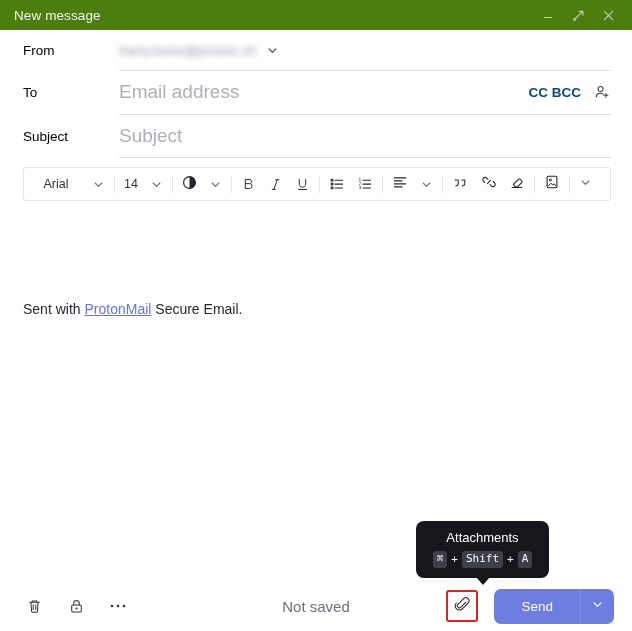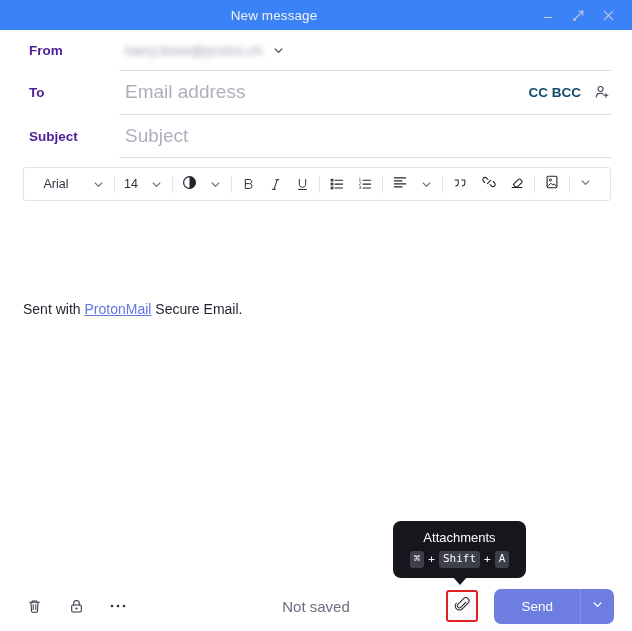--- a/index.html
+++ b/index.html
@@ -20,27 +20,26 @@
     width: 632px;
     height: 631px;
     background: #ffffff;
     display: flex;
     flex-direction: column;
   }
 
   
   .titlebar {
     height: 30px;
-    background: #3b82f6;
+    background: #4d7c0f;
     display: flex;
     align-items: center;
     padding: 0 10px 0 14px;
     flex: 0 0 30px;
     box-sizing: border-box;
-    text-align: center;
   }
   .titlebar .title {
     color: #f2f3f5;
     font-size: 13.5px;
     letter-spacing: .1px;
     flex: 1 1 auto;
   }
   .win-btns { display: flex; align-items: center; gap: 2px; }
   .win-btn {
     width: 28px; height: 26px;
@@ -61,23 +60,22 @@
     min-height: 33px;
     position: relative;
   }
   .field-row.from { height: 40px; }
   .field-row.to { height: 44px; }
   .field-row.subject { height: 44px; }
   .field-label {
     width: 96px;
     flex: 0 0 96px;
     font-size: 13.5px;
-    font-weight: bold;
-    color: #4c1d95;
-    margin-left: 6px;
+    font-weight: normal;
+    color: #000000;
   }
   .field-value {
     flex: 1 1 auto;
     display: flex;
     align-items: center;
     font-size: 13.5px;
     min-width: 0;
   }
   .field-row.to::before,
   .field-row.subject::before,
@@ -184,21 +182,21 @@
     white-space: nowrap;
   }
   .signature a {
     color: #6176e0;
     text-decoration: underline;
   }
 
   
   .tooltip {
     position: absolute;
-    left: 393px;
+    left: 416px;
     top: 521px;
     width: 133px;
     background: #16161c;
     color: #ffffff;
     border-radius: 8px;
     padding: 8px 0 10px;
     text-align: center;
     z-index: 30;
     box-sizing: border-box;
   }

